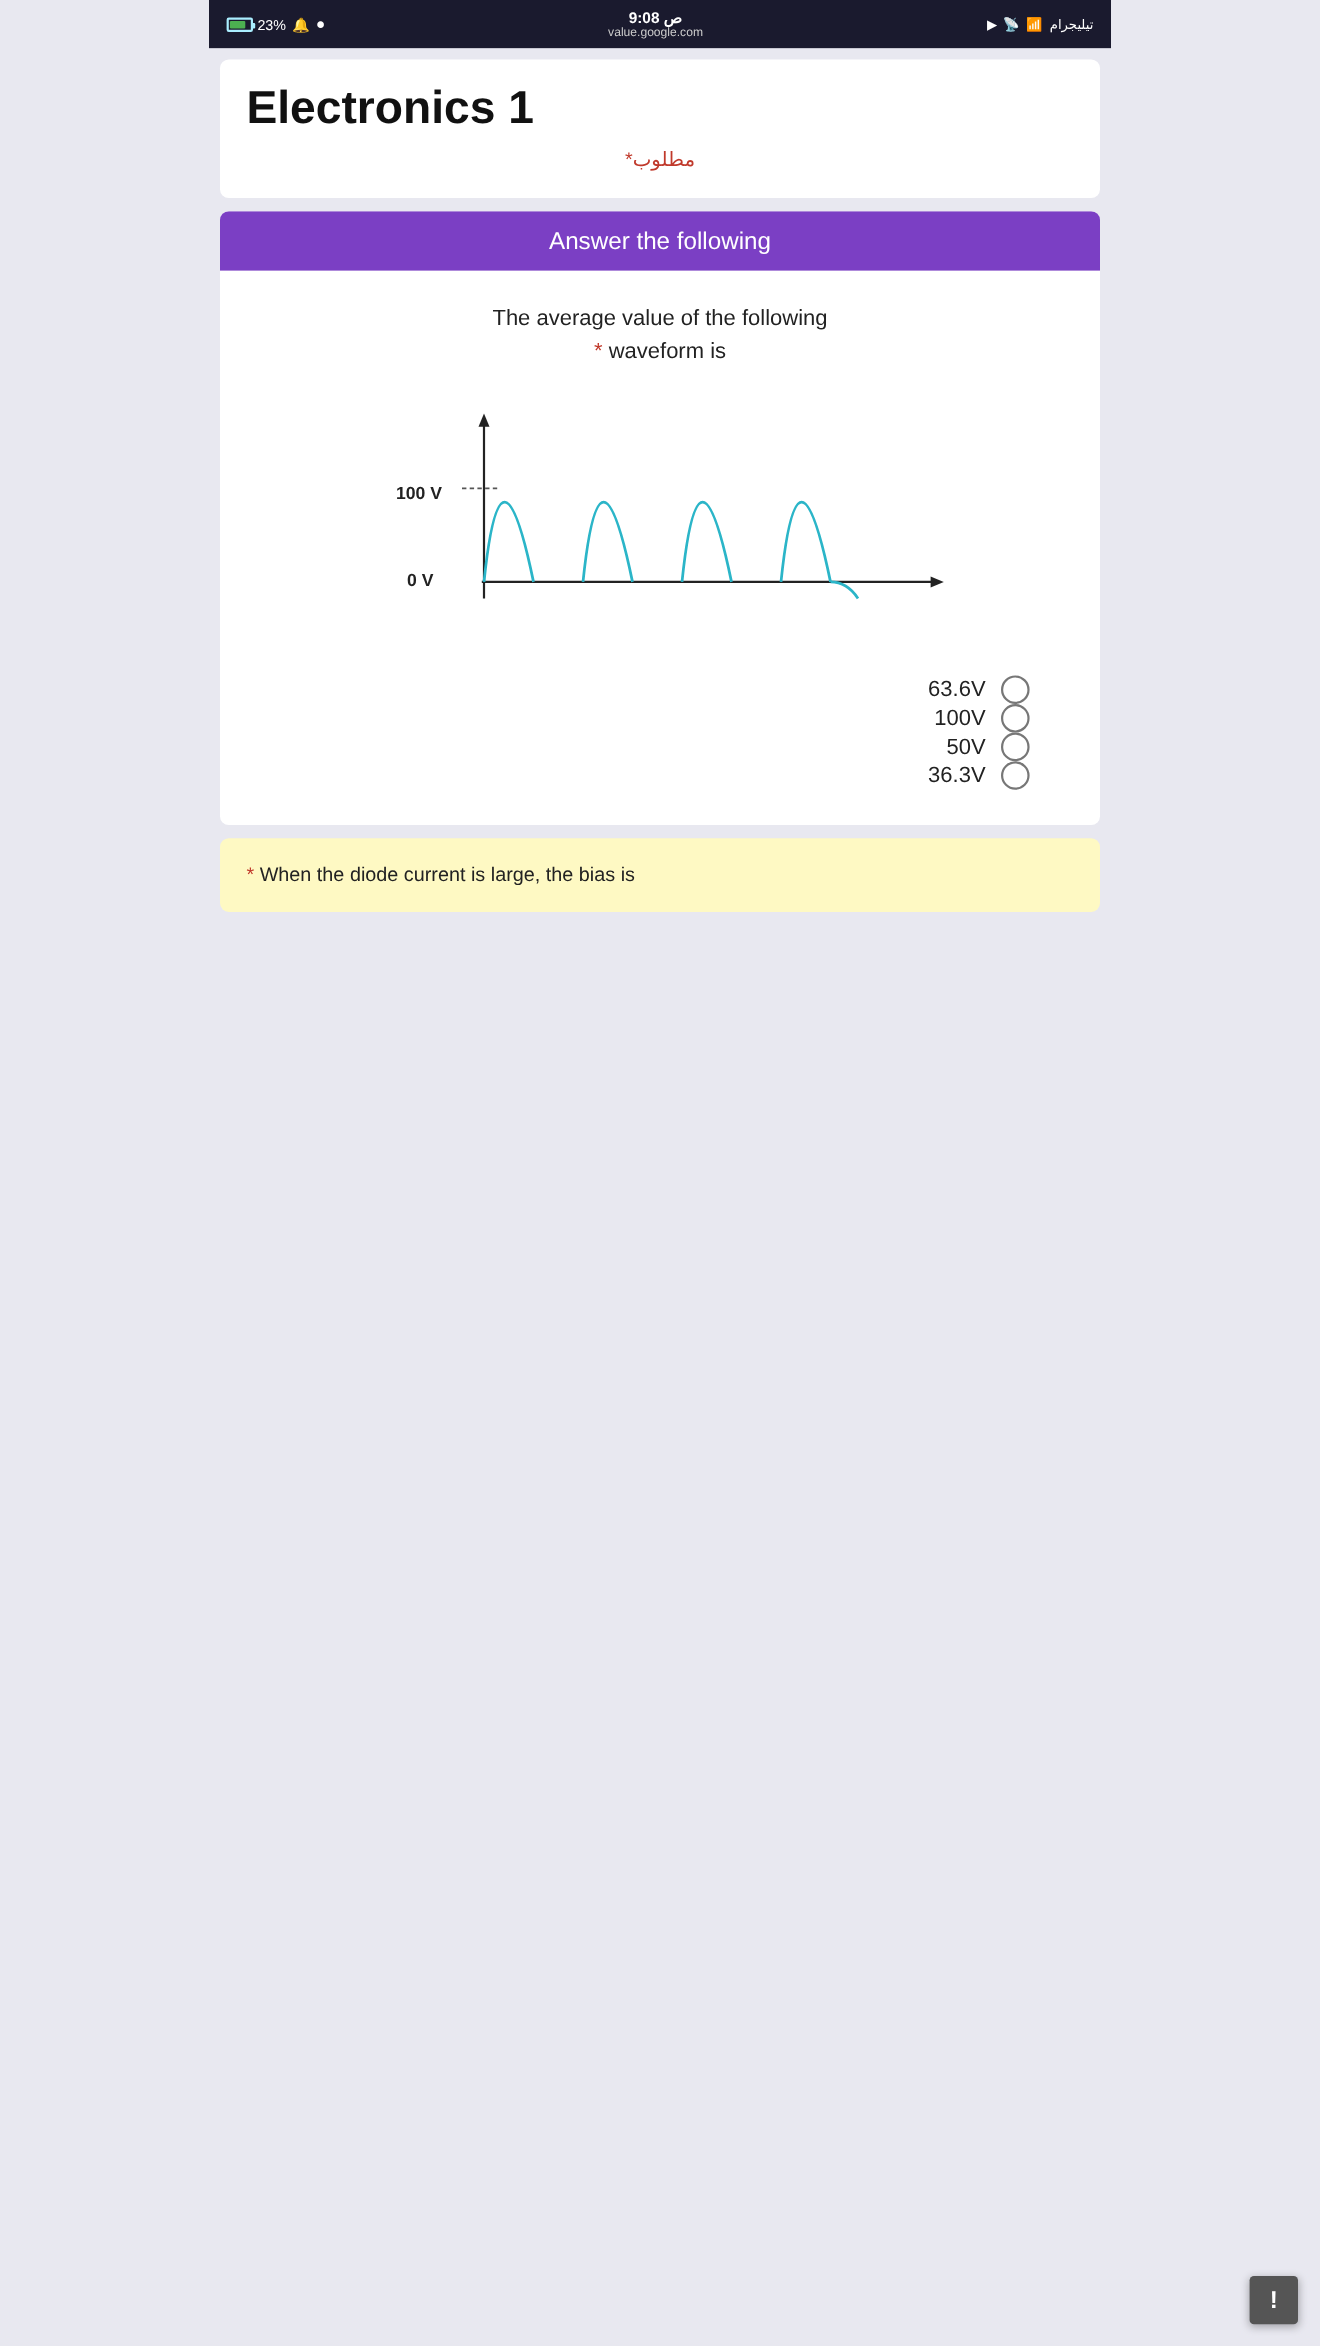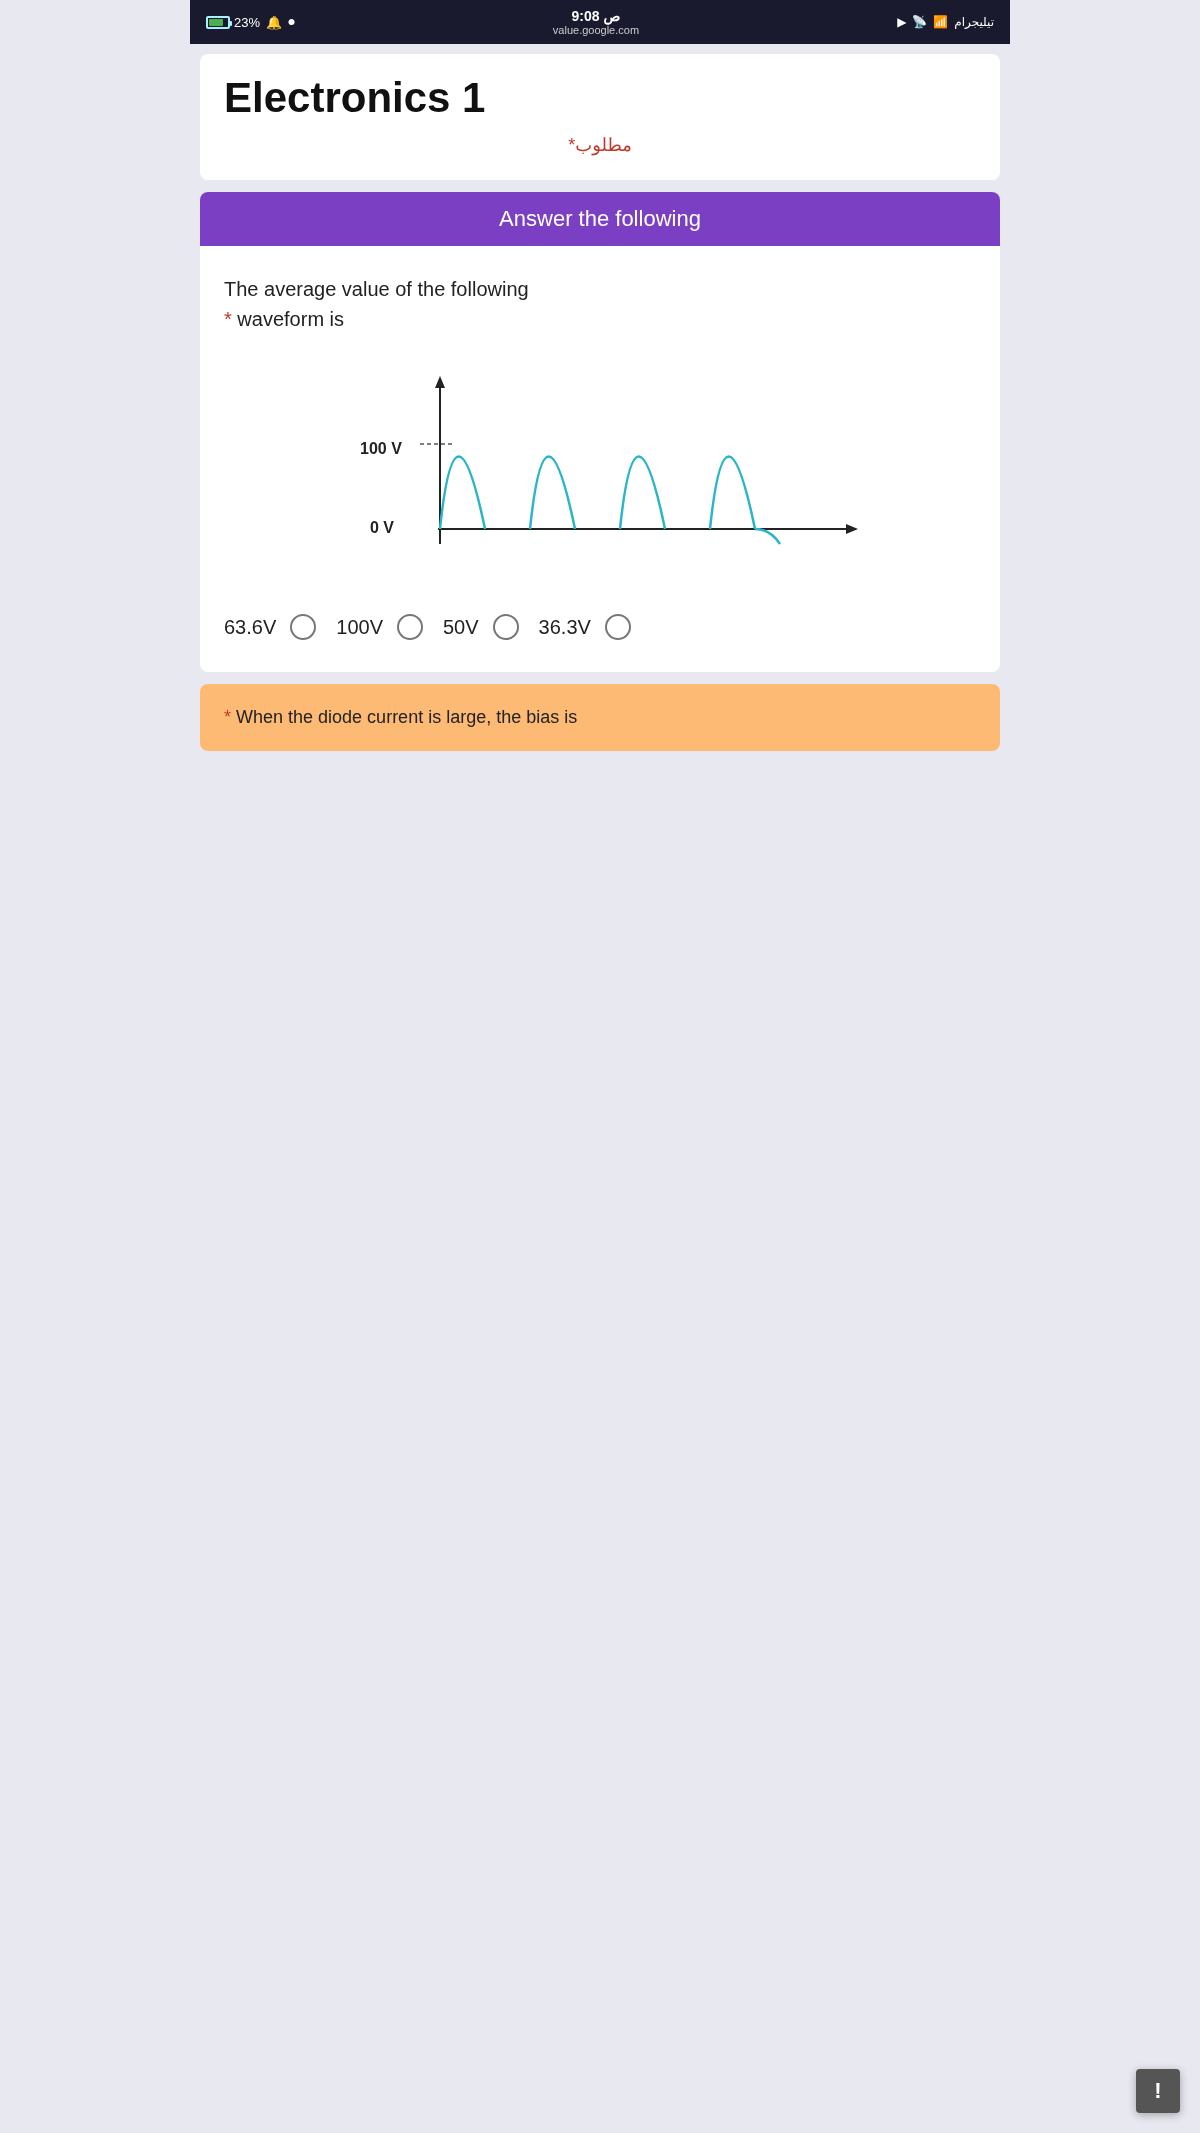--- a/index.html
+++ b/index.html
@@ -91,43 +91,42 @@
       background: #7b3fc4;
       color: white;
       text-align: center;
       padding: 14px;
       font-size: 22px;
     }
     .question-body {
       padding: 28px 24px 32px 24px;
     }
     .question-text {
-      text-align: left;
+      text-align: center;
       font-size: 20px;
       color: #222;
       margin-bottom: 30px;
       line-height: 1.5;
       direction: ltr;
     }
     .question-text .required-star {
       color: #c0392b;
     }
 
     
     .waveform-container {
       display: flex;
       justify-content: center;
       margin-bottom: 30px;
     }
 
     
     .options-list {
       display: flex;
-      flex-direction: row;
-      gap: 20px;
+      flex-direction: column;
       align-items: flex-end;
       padding-right: 40px;
     }
     .option-item {
       display: flex;
       align-items: center;
       gap: 14px;
       cursor: pointer;
     }
     .option-label {
@@ -138,21 +137,21 @@
       width: 26px;
       height: 26px;
       border-radius: 50%;
       border: 2px solid #777;
       background: white;
       flex-shrink: 0;
     }
 
     
     .next-question-card {
-      background: #fdba74;
+      background: #fef9c3;
       border-radius: 8px;
       padding: 20px 24px;
     }
     .next-question-text {
       font-size: 18px;
       color: #222;
       direction: ltr;
       line-height: 1.5;
     }
     .next-question-text .required-star {

